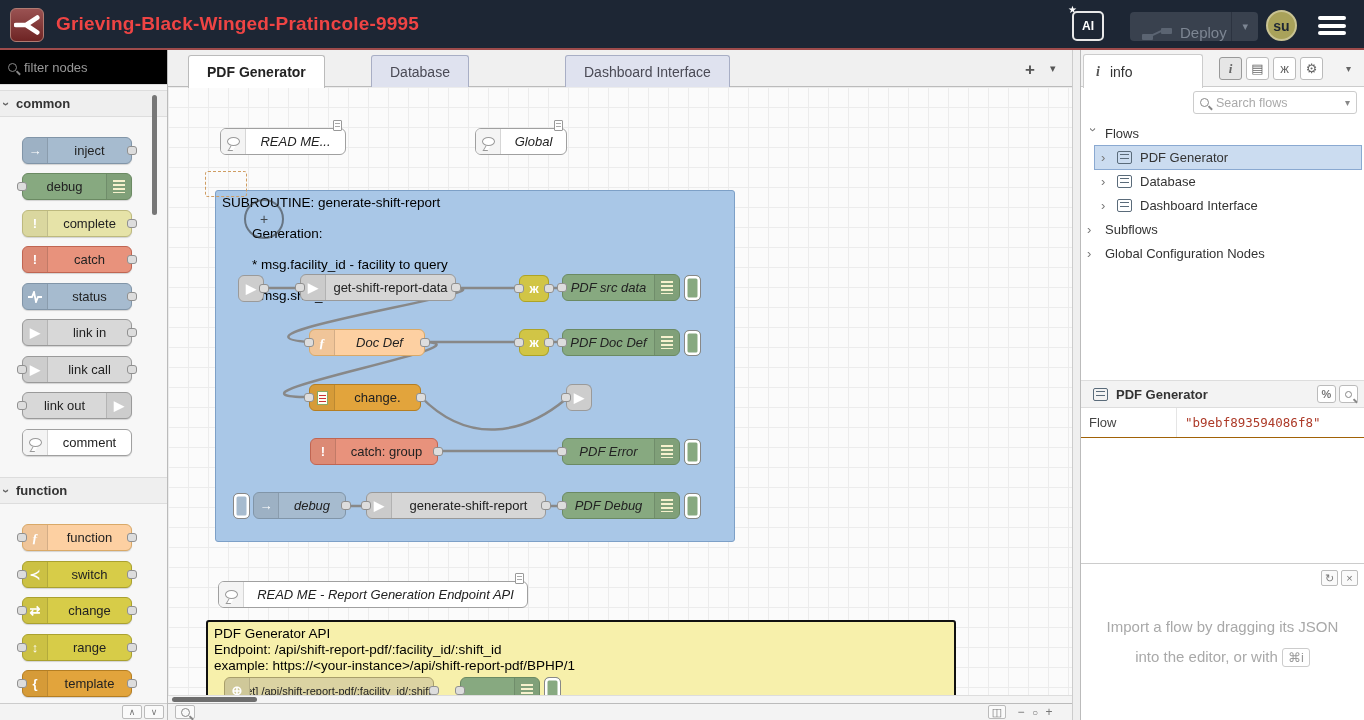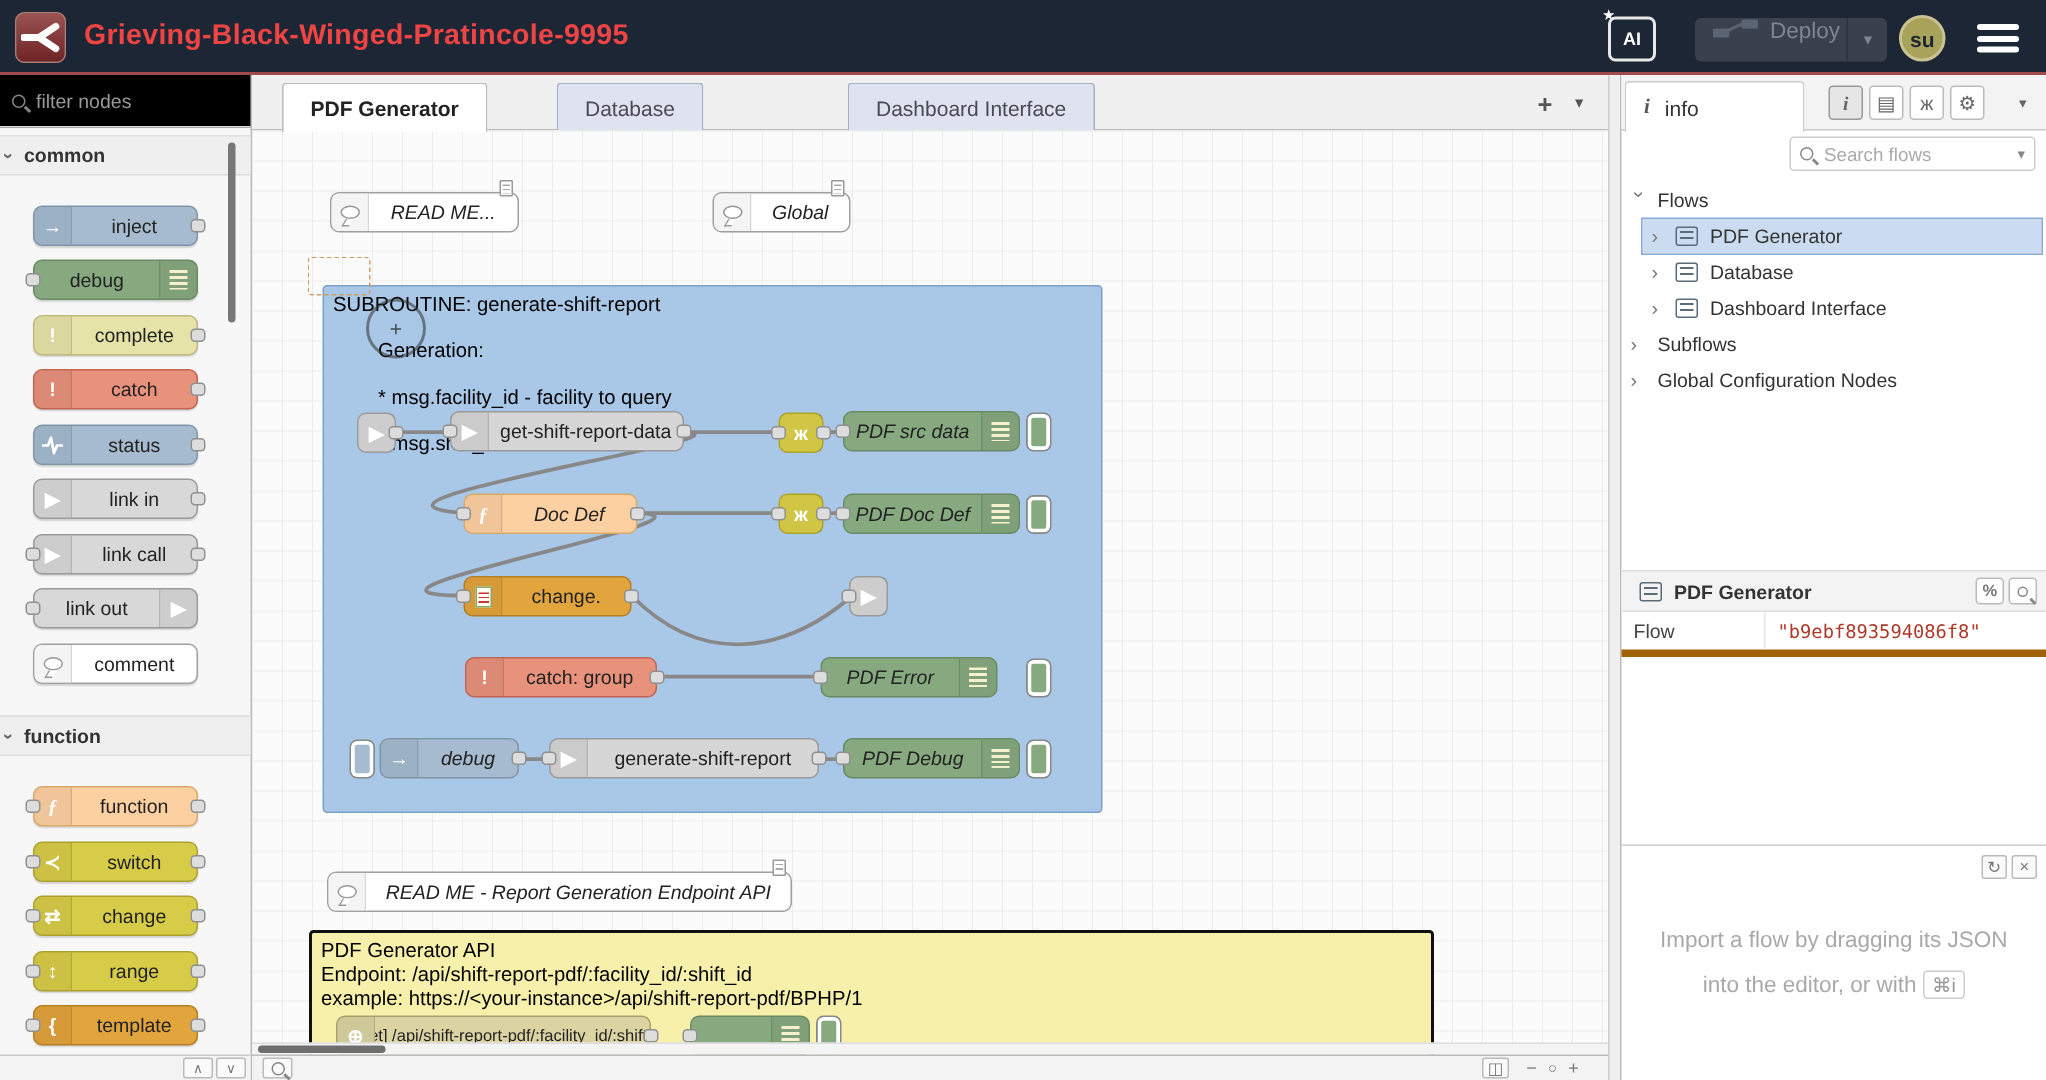--- a/index.html
+++ b/index.html
@@ -4,21 +4,21 @@
 <style>
   * { margin:0; padding:0; box-sizing:border-box; }
   html,body { width:1364px; height:720px; overflow:hidden; font-family:"Liberation Sans", sans-serif; background:#fff; }
 
   
   #header { position:absolute; left:0; top:0; width:1364px; height:50px; background:#1d2634; border-bottom:2px solid #9e4b4b; }
   #logo { position:absolute; left:10px; top:8px; width:34px; height:34px; border-radius:6px; background:linear-gradient(#9a5252,#6e2424); border:1px solid #b07b72; display:flex; align-items:center; justify-content:center; }
   #title { position:absolute; left:56px; top:13px; color:#ef4444; font-size:19px; font-weight:bold; letter-spacing:.2px; }
   #ai-btn { position:absolute; left:1072px; top:11px; width:32px; height:30px; border:2px solid #e8e8e8; border-radius:5px; color:#fff; font-size:12px; font-weight:bold; display:flex; align-items:center; justify-content:center; background:transparent; }
   #ai-star { position:absolute; left:1068px; top:4px; color:#fff; font-size:10px; }
-  #deploy { position:absolute; left:1130px; top:12px; width:128px; height:29px; background:#39414e; border-radius:4px; display:flex; align-items:flex-start; color:#7d8693; font-size:15px; }
+  #deploy { position:absolute; left:1130px; top:12px; width:128px; height:29px; background:#39414e; border-radius:4px; display:flex; align-items:flex-end; color:#7d8693; font-size:15px; }
   .dep-ic { position:relative; width:30px; height:14px; margin-left:12px; }
   .dep-ic i { position:absolute; width:11px; height:6px; background:#5b6472; border-radius:1px; }
   .dep-ic i:nth-child(1){ left:0; top:7px; } .dep-ic i:nth-child(2){ right:0; top:1px; }
   .dep-ic i:nth-child(3){ left:9px; top:5px; width:12px; height:2px; transform:rotate(-25deg); }
   #deploy .lbl { margin-left:8px; }
   #deploy .caret { margin-left:auto; padding:0 10px; border-left:1px solid #2c3340; height:100%; display:flex; align-items:center; font-size:11px; }
   #avatar { position:absolute; left:1266px; top:10px; width:31px; height:31px; border-radius:50%; background:#a9a25a; border:2px solid #c9c393; color:#1d2634; font-weight:bold; font-size:14px; display:flex; align-items:center; justify-content:center; }
   #hamburger { position:absolute; left:1318px; top:16px; width:28px; height:19px; display:flex; flex-direction:column; justify-content:space-between; }
   #hamburger i { height:4px; background:#fff; border-radius:2px; }
 
@@ -100,21 +100,21 @@
   #sb-search { position:absolute; left:112px; top:41px; width:164px; height:23px; border:1px solid #ccc; border-radius:3px; background:#fff; display:flex; align-items:center; padding-left:6px; color:#aaa; font-size:12.5px; }
   #sb-search .caret { margin-left:auto; padding-right:6px; color:#888; font-size:10px; }
   .trow { position:absolute; left:0; width:100%; height:23px; display:flex; align-items:center; color:#333; }
   .trow .chev { color:#777; font-size:13px; width:12px; display:inline-block; }
   .chev.open { transform:rotate(90deg); }
   .flowicon { position:relative; width:15px; height:13px; border:1.5px solid #5a6b7a; border-radius:2px; margin:0 8px 0 4px; flex:none; }
   .flowicon::after { content:""; position:absolute; left:2px; top:2px; right:2px; bottom:2px; background:repeating-linear-gradient(to bottom,#5a6b7a 0 1.5px,transparent 1.5px 4px); }
   .trow.sel { background:#cbdcf0; outline:1px solid #8aa9d1; width:266px; left:14px; }
   #sb-section { position:absolute; left:0; top:330px; width:100%; height:28px; background:#f3f3f3; border-top:1px solid #ddd; border-bottom:1px solid #ddd; display:flex; align-items:center; padding-left:8px; font-weight:bold; color:#333; }
   .secbtn { position:absolute; top:4px; width:19px; height:18px; border:1px solid #bbb; border-radius:3px; background:#fff; color:#777; font-size:11px; display:flex; align-items:center; justify-content:center; }
-  #sb-proprow { position:absolute; left:0; top:358px; width:100%; height:30px; border-bottom:5px solid #a16207; display:flex; }
+  #sb-proprow { position:absolute; left:0; top:358px; width:100%; height:30px; border-bottom:1px solid #a16207; display:flex; }
   #sb-proprow .pl { width:96px; border-right:1px solid #e5e5e5; display:flex; align-items:center; padding-left:8px; color:#444; }
   #sb-proprow .pv { flex:1; display:flex; align-items:center; padding-left:8px; font-family:"DejaVu Sans Mono",monospace; font-size:12.5px; color:#ad3a28; }
   #sb-bottom { position:absolute; left:0; top:513px; width:100%; bottom:0; border-top:1px solid #ccc; }
   #sb-hint { position:absolute; left:0; top:48px; width:100%; text-align:center; color:#a9a9a9; font-size:15px; line-height:30px; }
   kbd { border:1px solid #ccc; border-radius:3px; padding:1px 5px; font-family:"Liberation Sans",sans-serif; font-size:13px; color:#999; background:#fff; }
 </style>
 </head>
 <body>
 
 <div id="header">
@@ -360,21 +360,21 @@
     <div class="nodebox c-link" style="left:398px;top:297px;width:26px">
       <span class="nic l" style="border:none;width:24px">▶</span>
       <span class="nub l"></span>
     </div>
 
     <div class="nodebox c-catch" style="left:142px;top:351px;width:128px">
       <span class="nic l">!</span>
       <span class="nlabel">catch: group</span>
       <span class="nub r"></span>
     </div>
-    <div class="nodebox c-debug" style="left:379px;top:351px;width:118px">
+    <div class="nodebox c-debug" style="left:394px;top:351px;width:118px">
       <span class="nlabel ital">PDF Error</span>
       <span class="nic r">
           <span class="dbg-lines"></span>
         </span>
       <span class="nub l"></span>
     </div>
     <div class="toggle" style="left:516px;top:352px"></div>
 
     <div class="toggle blue" style="left:65px;top:406px"></div>
     <div class="nodebox c-inject" style="left:85px;top:405px;width:93px">

